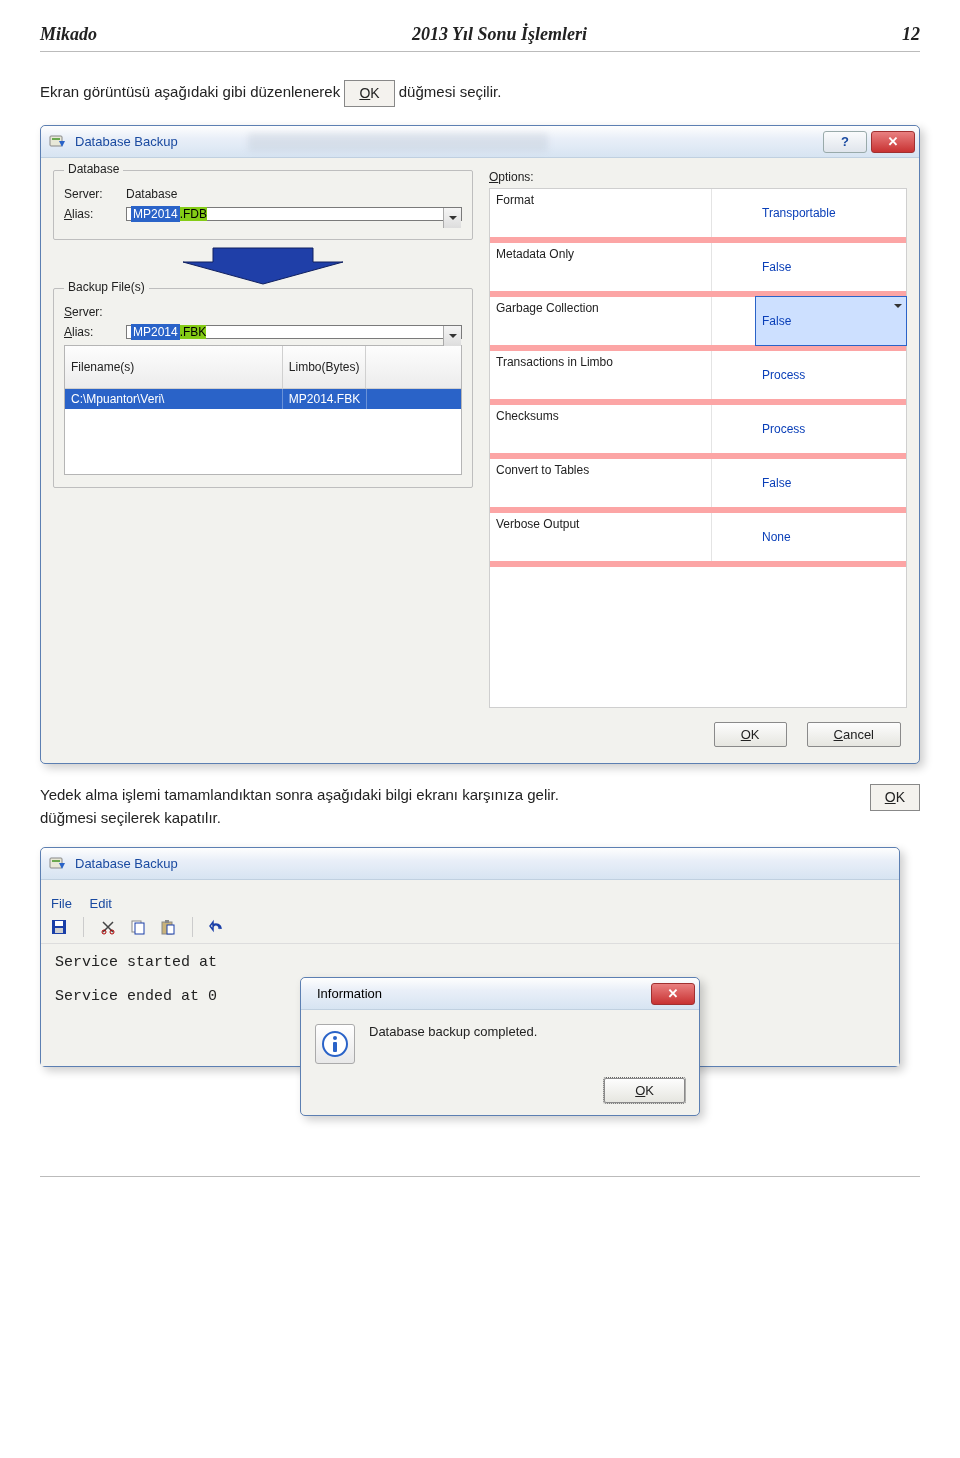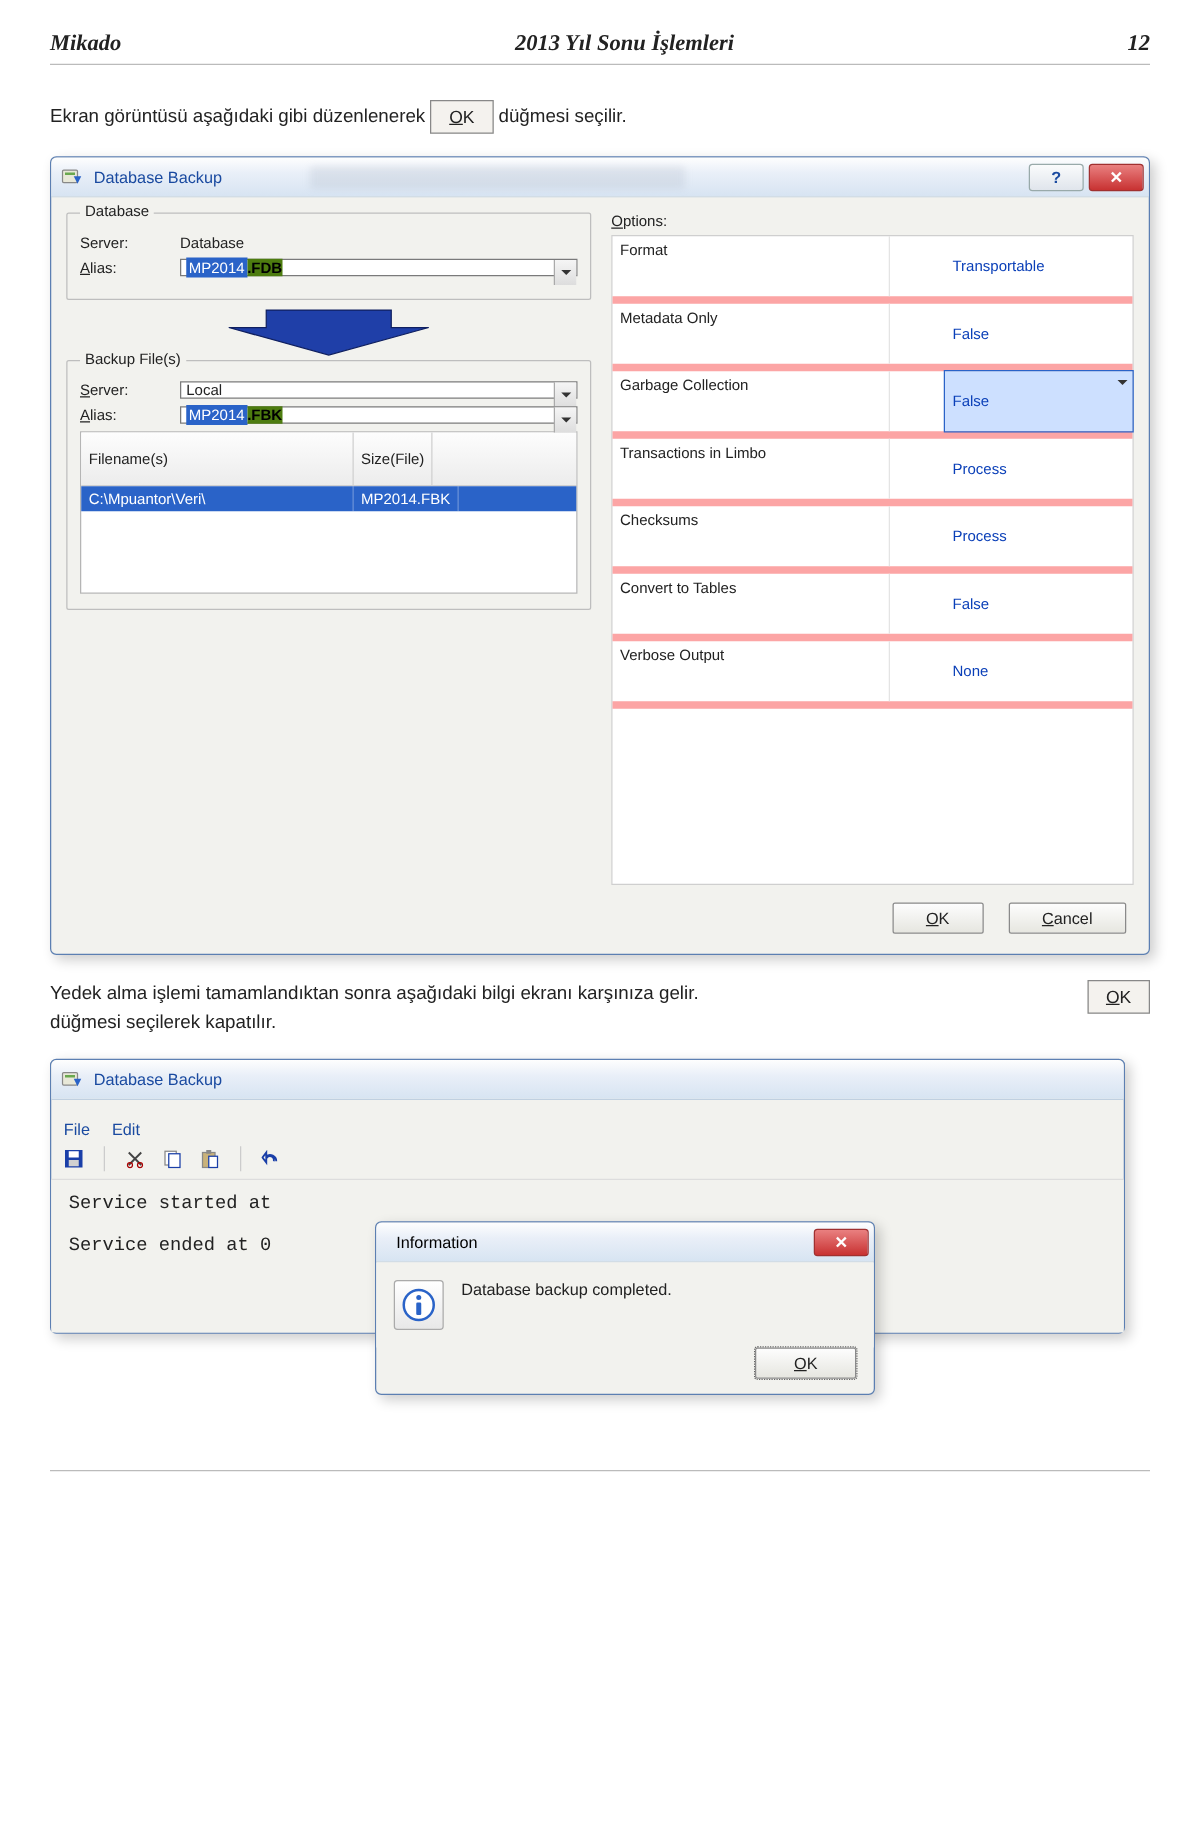--- a/index.html
+++ b/index.html
@@ -64,27 +64,27 @@
     background: linear-gradient(to bottom,#fafbfc,#e0e5ec);
     display: flex; align-items: center; justify-content: center;
     margin-left: 4px;
   }
   .title-btn.close { background: linear-gradient(to bottom,#e98080,#c83232); border-color:#a03030; color:#fff; font-weight:bold; }
   .win-body { padding: 12px 12px 14px 12px; display: flex; gap: 16px; }
   .col-left { flex: 0 0 420px; }
   .col-right { flex: 1; }
   .groupbox { border: 1px solid #bebebe; border-radius: 2px; padding: 10px 10px 12px 10px; margin-bottom: 8px; background:#f2f2ee; position: relative; }
   .groupbox .legend { position: absolute; top: -9px; left: 10px; background:#f2f2ee; padding: 0 4px; font-size: 12px; }
-  .form-row { display: flex; align-items: center; margin: 6px 0; gap: 18px; }
+  .form-row { display: flex; align-items: center; margin: 6px 0; }
   .form-row label { width: 62px; font-size: 12px; }
   .ul { text-decoration: underline; }
   .combo { position: relative; flex: 1; height: 14px; border:1px solid #7a7a7a; background:#fff; display:flex; align-items:center; padding:0 4px; font-size:12px; }
   .combo .arrow { position:absolute; right:0; top:0; width:18px; height:20px; border-left:1px solid #aaa; background:linear-gradient(#f5f5f5,#ddd); display:flex; align-items:center; justify-content:center; }
   .combo .arrow::after { content:""; border:4px solid transparent; border-top-color:#333; margin-top:3px; }
-  .combo .suffix { color:#000; background:#4d7c0f; margin-left:0;font-weight:bold; }
+  .combo .suffix { color:#000; background:#84cc16; margin-left:0; }
   .big-arrow { text-align:center; margin: -4px 0 2px 0; }
   .big-arrow svg { display:block; margin:0 auto; }
   .file-table { border:1px solid #b5b5b5; background:#fff; margin-top:6px; height:130px; font-size:12px; }
   .file-table .thead { display:flex; background:linear-gradient(#fdfdfd,#ececec); border-bottom:1px solid #cfcfcf; }
   .file-table .th { padding:14px 6px; border-right:1px solid #d0d0d0; }
   .file-table .th:first-child { width:55%; }
   .file-table .trow { display:flex; background:#2a63c8; color:#fff; }
   .file-table .td { padding:3px 6px; border-right:1px solid rgba(255,255,255,0.3); }
   .file-table .td:first-child { width:55%; }
   .opts-label { font-size:12px; margin-bottom:4px; }
@@ -172,38 +172,34 @@
       <div class="big-arrow">
         <svg width="200" height="42" viewBox="0 0 200 42">
           <path d="M50 4 L150 4 L150 18 L180 18 L100 40 L20 18 L50 18 Z" fill="#1f3fa8" stroke="#102060"></path>
         </svg>
       </div>
 
       <div class="groupbox">
         <span class="legend">Backup File(s)</span>
         <div class="form-row">
           <label><span class="ul">S</span>erver:</label>
-          <div class="combo">
-            <span>Local</span>
-            <span class="arrow"></span>
-          </div>
         </div>
         <div class="form-row">
           <label><span class="ul">A</span>lias:</label>
           <div class="combo">
             <span style="background:#2a63c8;color:#fff;padding:1px 2px;">MP2014</span>
               <span class="suffix">.FBK</span>
             <span class="arrow"></span>
           </div>
         </div>
 
         <div class="file-table">
           <div class="thead">
             <div class="th">Filename(s)</div>
-            <div class="th">Size(File)</div>
+            <div class="th">Limbo(Bytes)</div>
           </div>
           <div class="trow">
             <div class="td">C:\Mpuantor\Veri\</div>
             <div class="td">MP2014.FBK</div>
           </div>
         </div>
       </div>
     </div>
 
     <div class="col-right">

